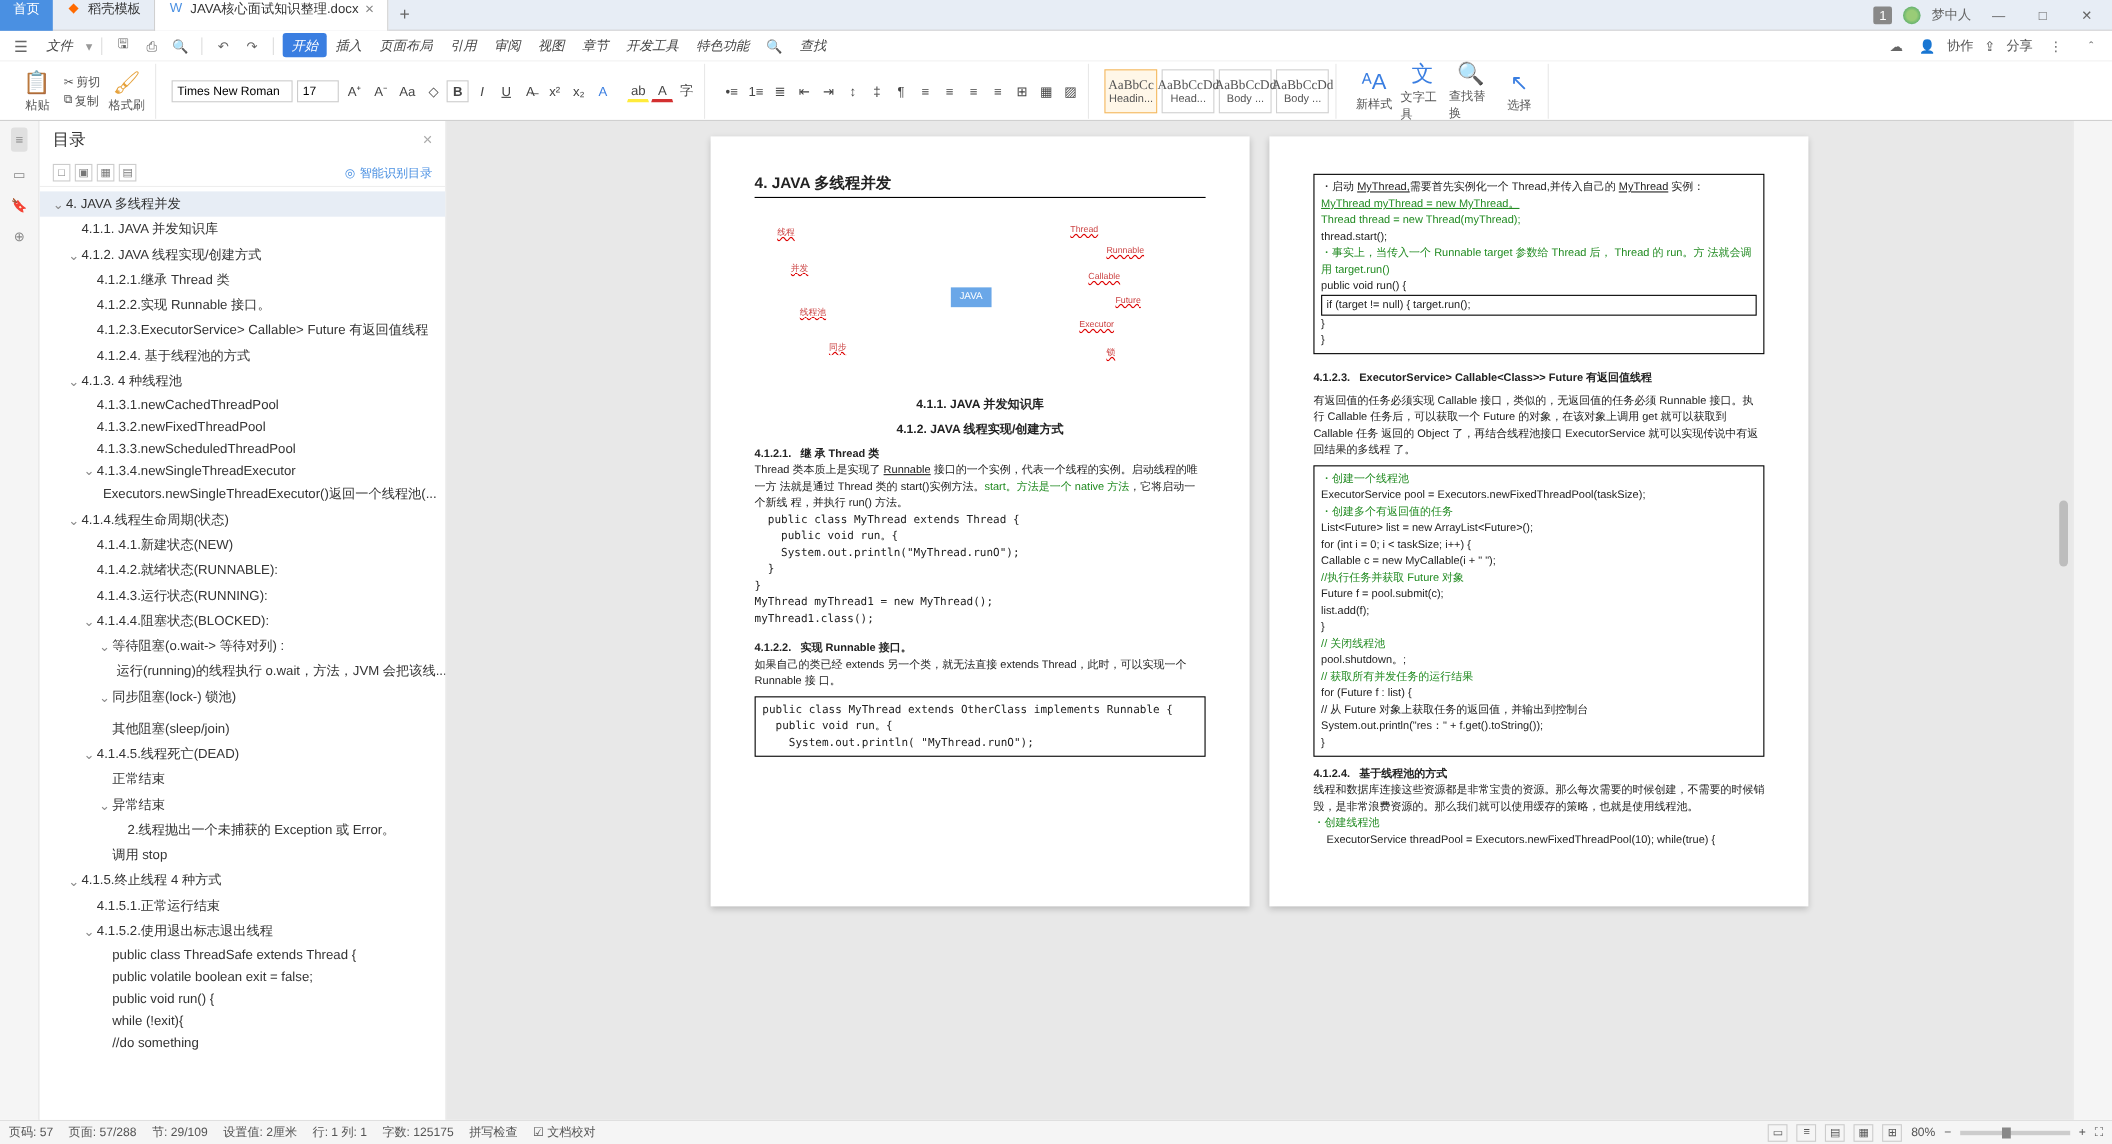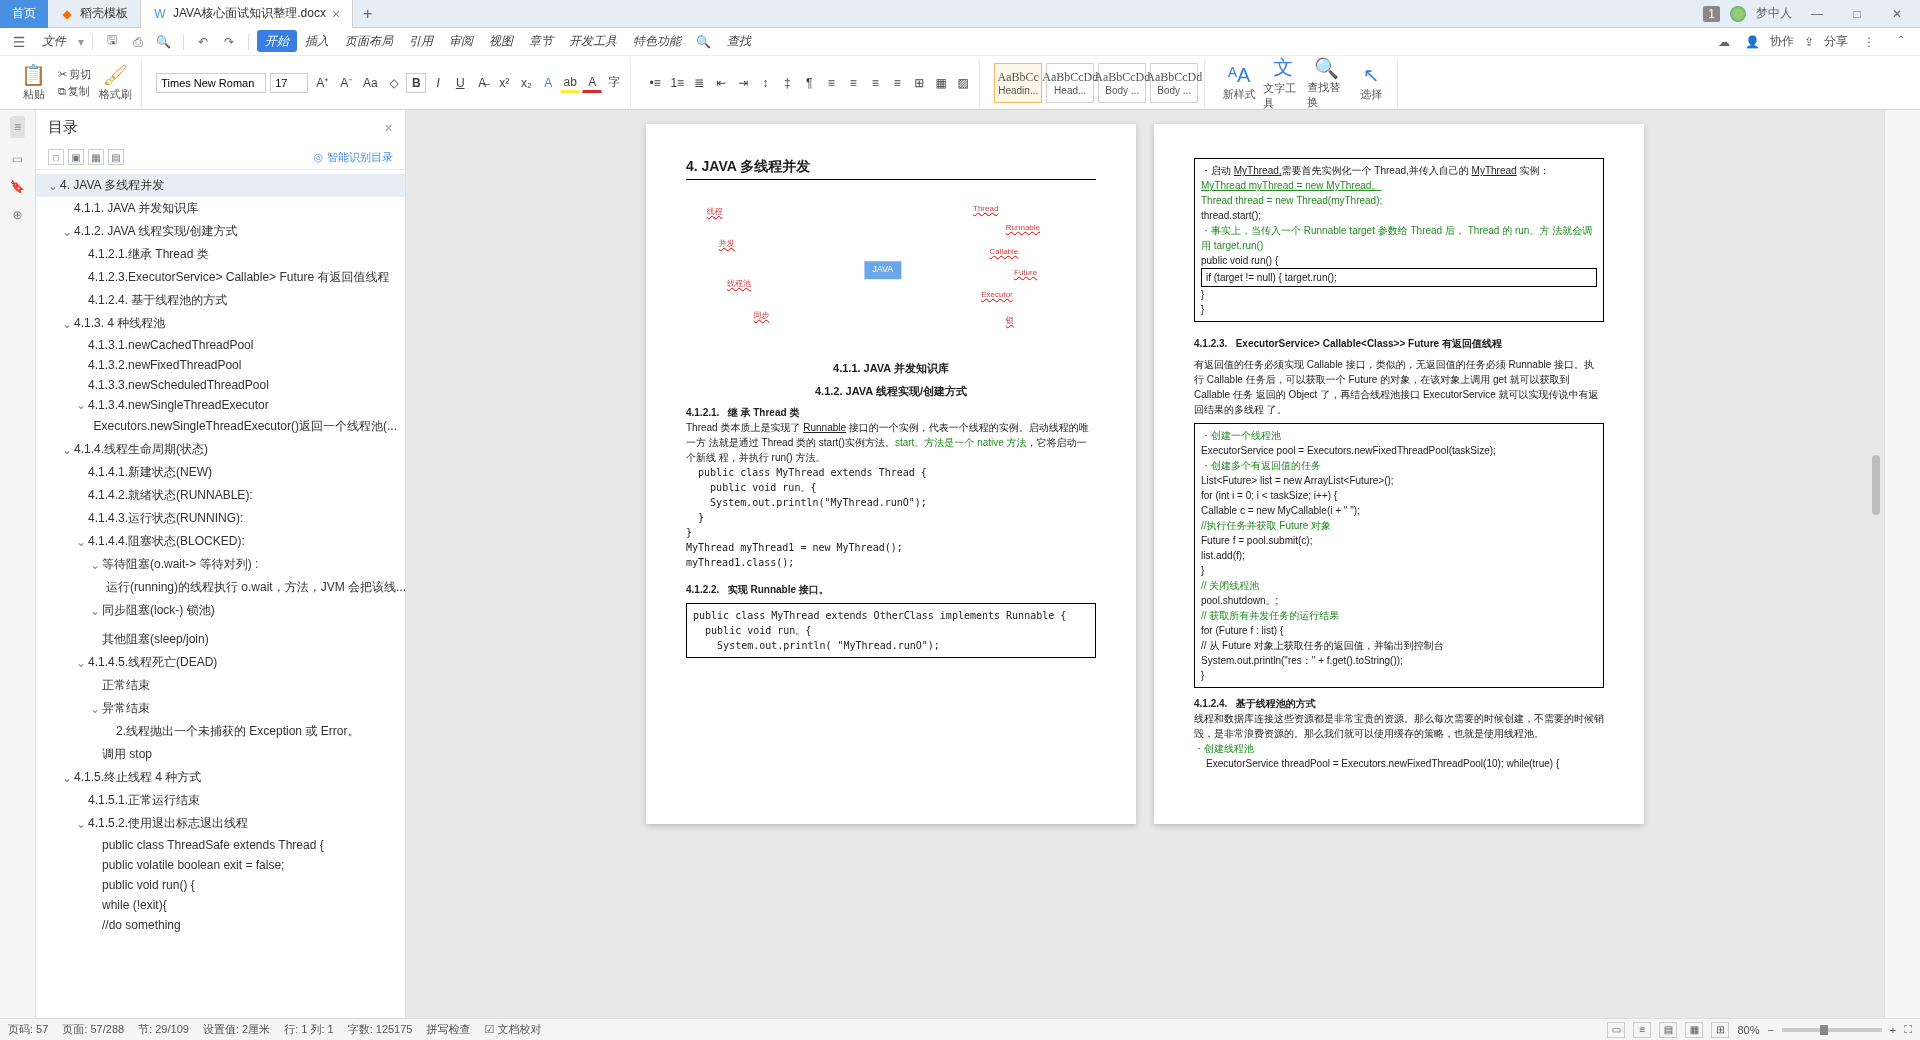--- a/index.html
+++ b/index.html
@@ -1,20 +1,20 @@
 <!DOCTYPE html>
 <html><head>
 <meta charset="utf-8">
 <style>
 * { margin:0; padding:0; box-sizing:border-box; font-family:"Microsoft YaHei",Arial,sans-serif; }
 body { background:#fff; font-size:12px; color:#333; overflow:hidden; }
 
 
 .tabbar { height:28px; background:#e7edf5; display:flex; align-items:center; border-bottom:1px solid #ccc;}
-.tab { height:28px; display:flex; align-items:center; padding:0 12px; gap:6px; border-right:1px solid #d0d0d0; cursor:pointer;}
+.tab { height:28px; display:flex; padding:0 12px; gap:6px; border-right:1px solid #d0d0d0; cursor:pointer;}
 .tab.home { background:#4a90e2; color:#fff; border:none; }
 .tab.active { background:#fff; }
 .tab .ic { width:14px; height:14px; display:inline-flex; align-items:center; justify-content:center;}
 .tab .close { color:#888; font-size:14px;}
 .tab-add { padding:0 10px; font-size:16px; color:#666;}
 .tabbar-right { margin-left:auto; display:flex; align-items:center; gap:10px; padding-right:8px; color:#666;}
 .tabbar-right .win-btn { width:30px; text-align:center; cursor:pointer;}
 
 
 .menubar { height:28px; background:#fff; display:flex; align-items:center; gap:4px; padding:0 8px; border-bottom:1px solid #eee;}
@@ -174,21 +174,21 @@
       <span class="fmt-btn">
           <i>I</i>
         </span>
       <span class="fmt-btn">
           <u>U</u>
         </span>
       <span class="fmt-btn">A̶</span>
       <span class="fmt-btn">x²</span>
       <span class="fmt-btn">x₂</span>
       <span class="fmt-btn" style="color:#3a7ee1;">A</span>
-      <span class="fmt-btn" style="border-bottom:3px solid #ffeb3b;">ab</span>
+      <span class="fmt-btn" style="border-bottom:3px solid #ffeb3b;margin-left:10px;">ab</span>
       <span class="fmt-btn" style="border-bottom:3px solid #d32f2f;">A</span>
       <span class="fmt-btn">字</span>
     </div>
   </div>
   <div class="r-group">
     <div class="fmt-row">
       <span class="fmt-btn">•≡</span>
       <span class="fmt-btn">1≡</span>
       <span class="fmt-btn">≣</span>
       <span class="fmt-btn">⇤</span>
@@ -277,20 +277,24 @@
           <span class="tw"></span>
           <span>4.1.1. JAVA 并发知识库</span>
         </div>
         <div class="toc-item l1">
           <span class="tw">⌄</span>
           <span>4.1.2. JAVA 线程实现/创建方式</span>
         </div>
         <div class="toc-item l2">
           <span class="tw"></span>
           <span>4.1.2.1.继承 Thread 类</span>
+        </div>
+        <div class="toc-item l2">
+          <span class="tw"></span>
+          <span>4.1.2.2.实现 Runnable 接口。</span>
         </div>
         <div class="toc-item l2">
           <span class="tw"></span>
           <span>4.1.2.3.ExecutorService&gt; Callable<class>&gt; Future 有返回值线程</class></span>
         </div>
         <div class="toc-item l2">
           <span class="tw"></span>
           <span>4.1.2.4. 基于线程池的方式</span>
         </div>
         <div class="toc-item l1">
@@ -435,20 +439,21 @@
         <div class="sub"><span>4.1.2.1.</span>&nbsp;&nbsp;&nbsp;<span>继 承 Thread 类</span></div>
         <p><span>Thread 类本质上是实现了 </span><span class="uline">Runnable</span><span> 接口的一个实例，代表一个线程的实例。启动线程的唯一方 法就是通过 Thread 类的 start()实例方法。</span><span class="green">start。方法是一个 native 方法</span><span>，它将启动一个新线 程，并执行 run() 方法。</span></p>
         <pre style="font-family:monospace;font-size:10px;white-space:pre-wrap;">  public class MyThread extends Thread {
     public void run。{
     System.out.println("MyThread.runO");
   }
 }
 MyThread myThread1 = new MyThread();
 myThread1.class();</pre>
         <div class="sub" style="margin-top:12px;"><span>4.1.2.2.</span>&nbsp;&nbsp;&nbsp;<span>实现 Runnable 接口。</span></div>
+        <p>如果自己的类已经 extends 另一个类，就无法直接 extends Thread，此时，可以实现一个 Runnable 接 口。</p>
         <pre class="code-box" style="white-space:pre-wrap;">public class MyThread extends OtherClass implements Runnable {
   public void run。{
     System.out.println( "MyThread.runO");</pre>
       </div>
 
       <div class="page">
         <div class="code-box">
           <div><span>・启动 </span><span class="uline red-wave">MyThread,</span><span>需要首先实例化一个 Thread,并传入自己的 </span><span class="uline red-wave">MyThread</span><span> 实例：</span> <span class="green uline">MyThread myThread = new MyThread。</span></div>
           <div class="green">Thread thread = new Thread(myThread);</div>
           <div>thread.start();</div>

